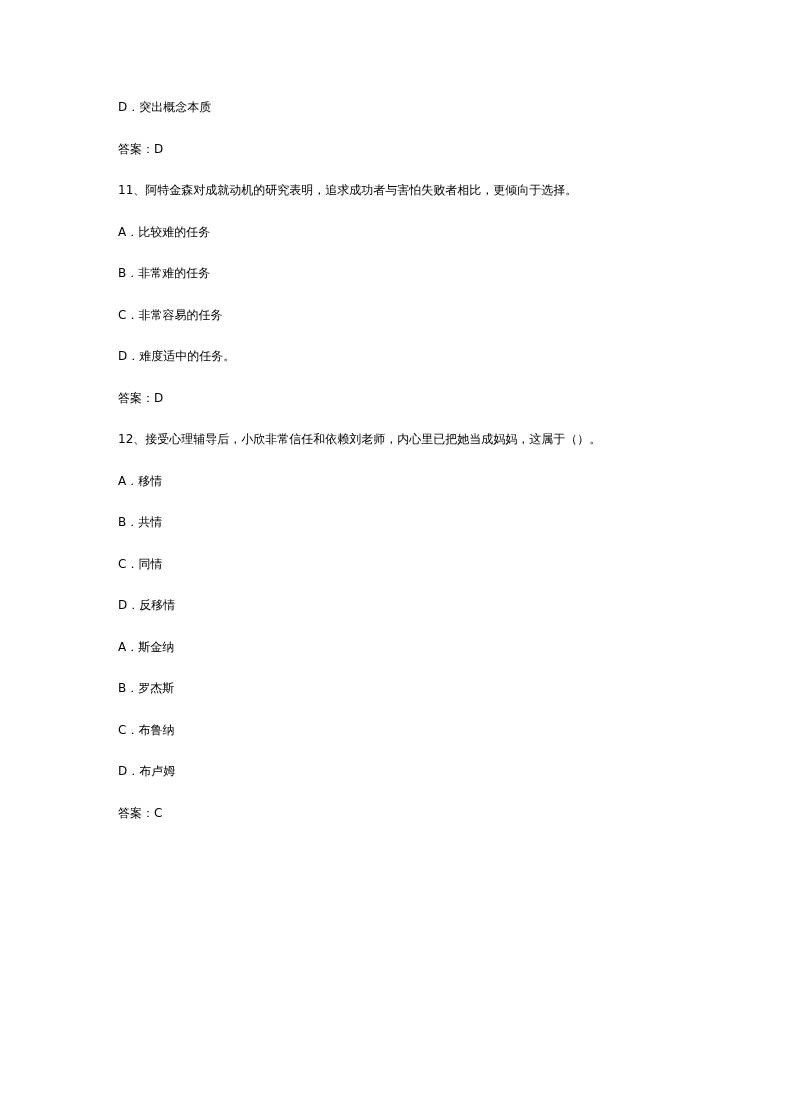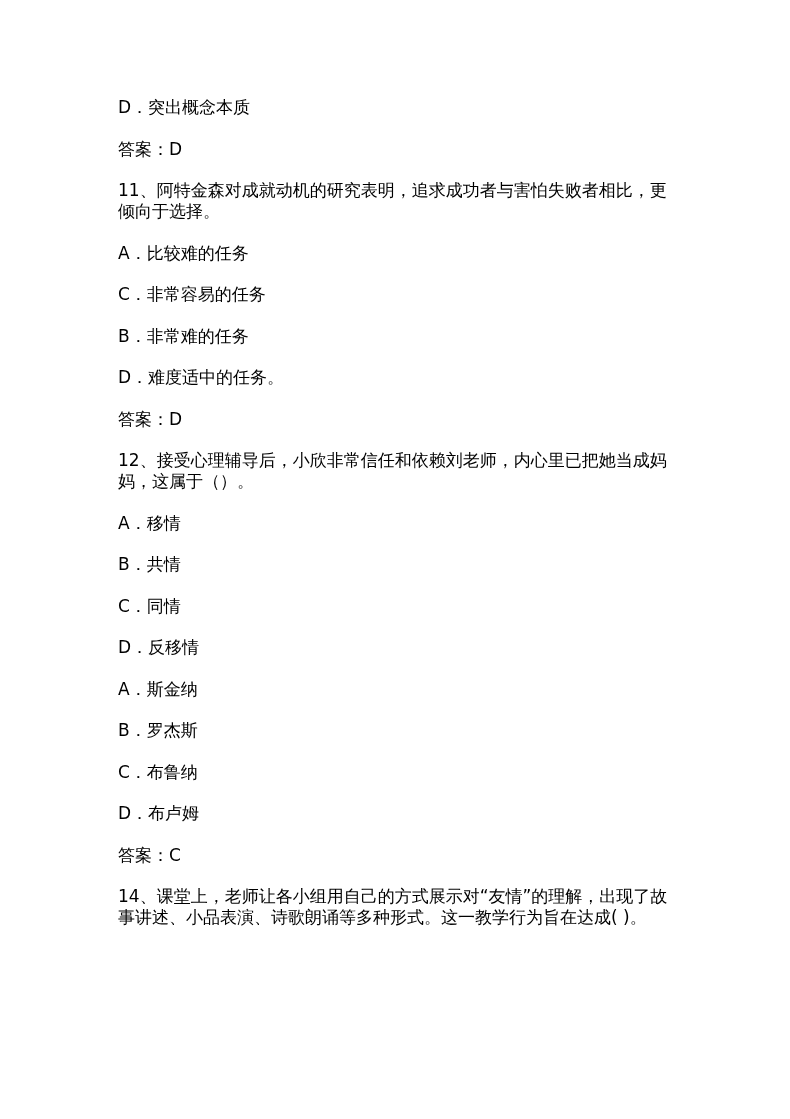--- a/index.html
+++ b/index.html
@@ -15,44 +15,43 @@
     font-family: "DejaVu Sans", sans-serif;
     color: #000000;
   }
   .page {
     position: absolute;
     left: 118px;
     top: 97px;
     width: 552px;
   }
   .line {
-    font-size: 17px;
+    font-size: 12px;
     line-height: 21px;
     margin: 0 0 20.5px 0;
     white-space: normal;
     word-break: break-all;
     letter-spacing: 0px;
   }
 </style>
 </head>
 <body>
 
 <div class="page">
   <p class="line">D．突出概念本质</p>
   <p class="line">答案：D</p>
   <p class="line">11、阿特金森对成就动机的研究表明，追求成功者与害怕失败者相比，更倾向于选择。</p>
   <p class="line">A．比较难的任务</p>
+  <p class="line">B．非常难的任务</p>
   <p class="line">C．非常容易的任务</p>
-  <p class="line">B．非常难的任务</p>
   <p class="line">D．难度适中的任务。</p>
   <p class="line">答案：D</p>
   <p class="line">12、接受心理辅导后，小欣非常信任和依赖刘老师，内心里已把她当成妈妈，这属于（）。</p>
   <p class="line">A．移情</p>
   <p class="line">B．共情</p>
   <p class="line">C．同情</p>
   <p class="line">D．反移情</p>
   <p class="line">A．斯金纳</p>
   <p class="line">B．罗杰斯</p>
   <p class="line">C．布鲁纳</p>
   <p class="line">D．布卢姆</p>
   <p class="line">答案：C</p>
-  <p class="line">14、课堂上，老师让各小组用自己的方式展示对“友情”的理解，出现了故事讲述、小品表演、诗歌朗诵等多种形式。这一教学行为旨在达成( )。</p>
 </div>
 
 </body></html>

